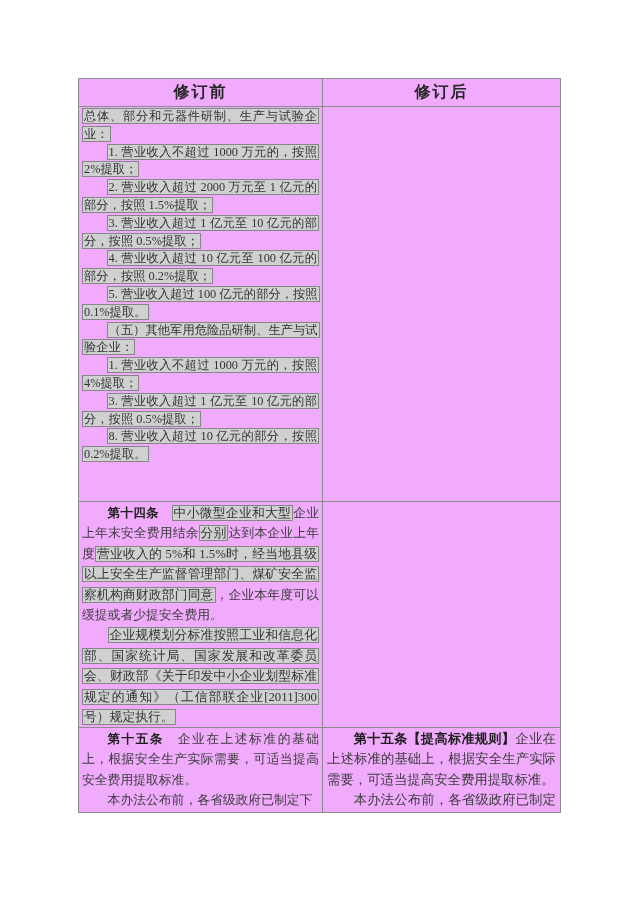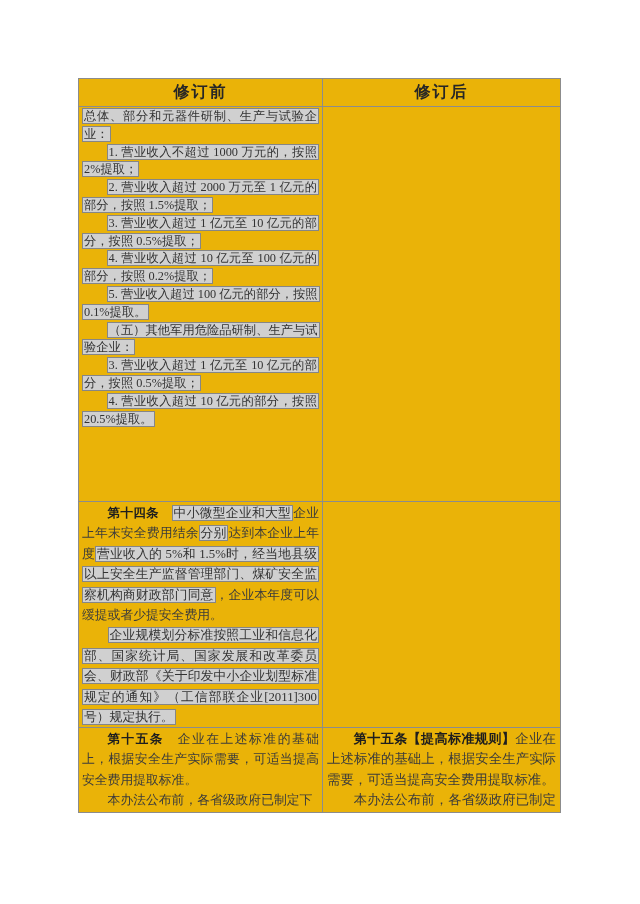--- a/index.html
+++ b/index.html
@@ -15,21 +15,21 @@
   body{
     width:640px;height:904px;position:relative;overflow:hidden;
     background:var(--page-bg);
     font-family:"Liberation Serif","DejaVu Serif",serif;
     color:var(--text);
     -webkit-font-smoothing:antialiased;
   }
   .doc-table{
     position:absolute;left:78px;top:78px;width:483px;
     border:1px solid var(--line);
-    background:#eab308;
+    background:#f0abfc;
   }
   .thead{display:flex;height:28px;border-bottom:1px solid var(--line);}
   .th{
     width:244px;display:flex;align-items:center;justify-content:center;
     font-family:"Liberation Sans","DejaVu Sans",sans-serif;
     font-weight:bold;font-size:16px;color:#262626;letter-spacing:2px;
   }
   .th.before{border-right:1px solid var(--line);}
   .th.after{flex:1;}
   .trow{display:flex;}
@@ -75,22 +75,23 @@
 
     <div class="trow r1">
       <div class="cell before">
           <p class="para"><span class="hl">总体、部分和元器件研制、生产与试验企业：</span></p>
           <p class="para indent"><span class="hl">1. 营业收入不超过 1000 万元的，按照 2%提取；</span></p>
           <p class="para indent"><span class="hl">2. 营业收入超过 2000 万元至 1 亿元的部分，按照 1.5%提取；</span></p>
           <p class="para indent"><span class="hl">3. 营业收入超过 1 亿元至 10 亿元的部分，按照 0.5%提取；</span></p>
           <p class="para indent"><span class="hl">4. 营业收入超过 10 亿元至 100 亿元的部分，按照 0.2%提取；</span></p>
           <p class="para indent"><span class="hl">5. 营业收入超过 100 亿元的部分，按照 0.1%提取。</span></p>
           <p class="para indent"><span class="hl">（五）其他军用危险品研制、生产与试验企业：</span></p>
+          <p class="para indent"><span class="hl">1. 营业收入不超过 1000 万元的，按照 4%提取；</span></p>
           <p class="para indent"><span class="hl">3. 营业收入超过 1 亿元至 10 亿元的部分，按照 0.5%提取；</span></p>
-          <p class="para indent"><span class="hl">4. 营业收入超过 10 亿元的部分，按照 20.5%提取。</span></p>
+          <p class="para indent"><span class="hl">8. 营业收入超过 10 亿元的部分，按照 0.2%提取。</span></p>
         </div>
       <div class="cell after"></div>
     </div>
 
     <div class="trow r2">
       <div class="cell before">
           <p class="para indent"><span class="b">第十四条　</span><span class="hl">中小微型企业和大型</span><span class="n">企业上年末安全费用结余</span><span class="hl">分别</span><span class="n">达到本企业上年度</span><span class="hl">营业收入的 5%和 1.5%时，经当地县级以上安全生产监督管理部门、煤矿安全监察机构商财政部门同意</span><span class="n">，企业本年度可以缓提或者少提安全费用。</span></p>
           <p class="para indent"><span class="hl">企业规模划分标准按照工业和信息化部、国家统计局、国家发展和改革委员会、财政部《关于印发中小企业划型标准规定的通知》（工信部联企业[2011]300 号）规定执行。</span></p>
         </div>
     </div>

